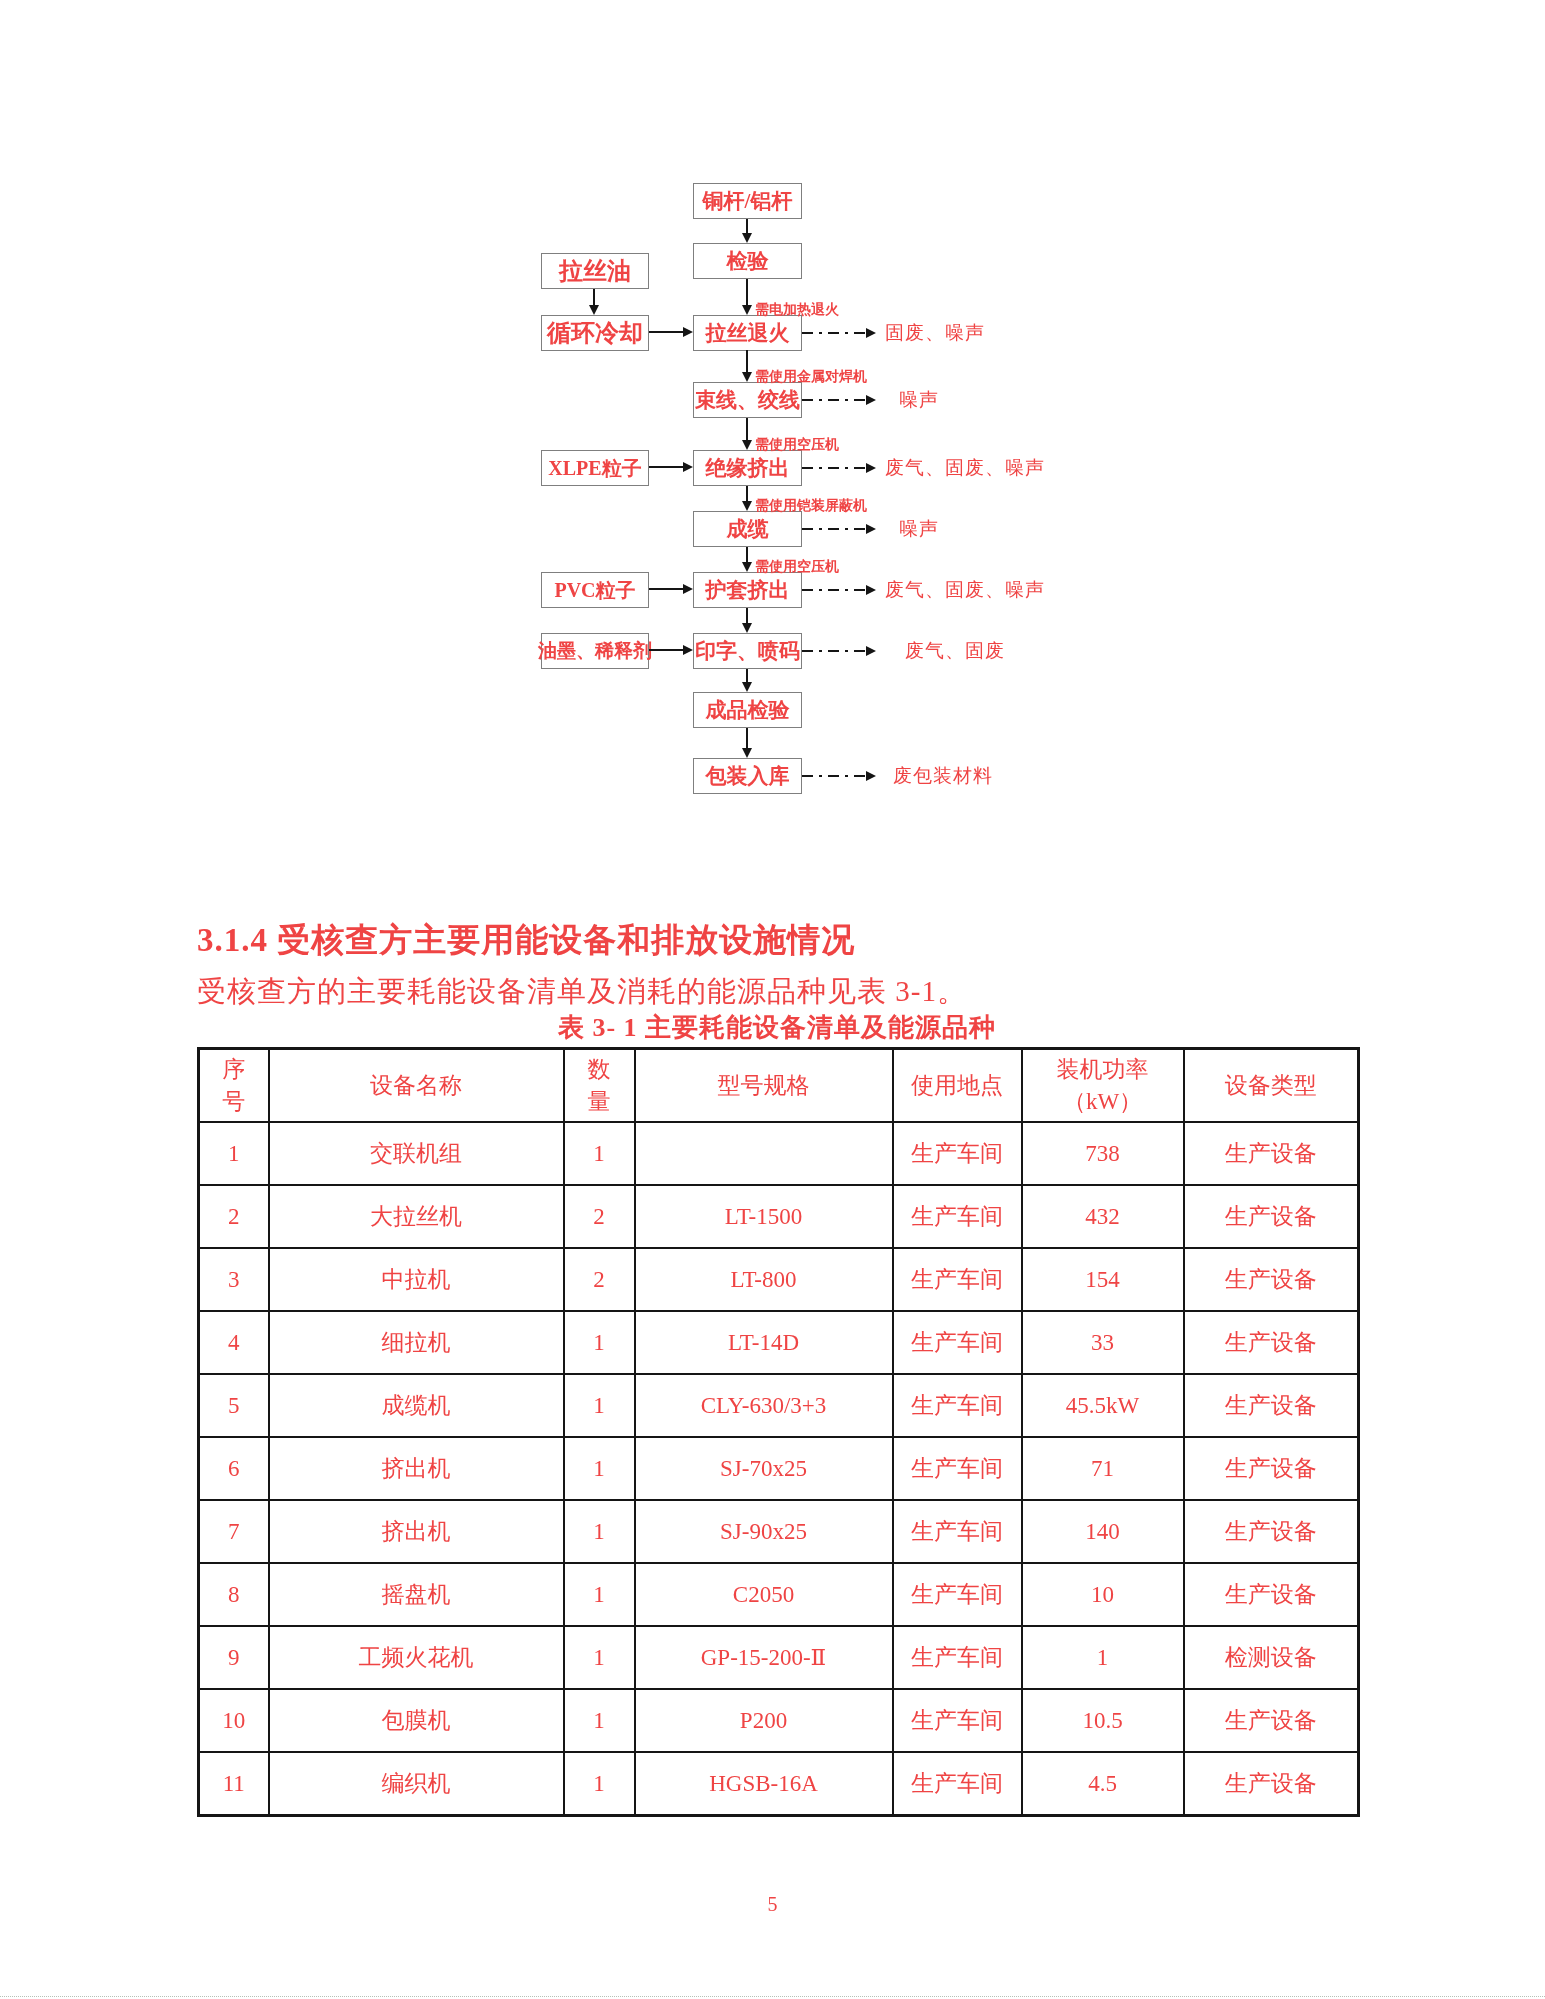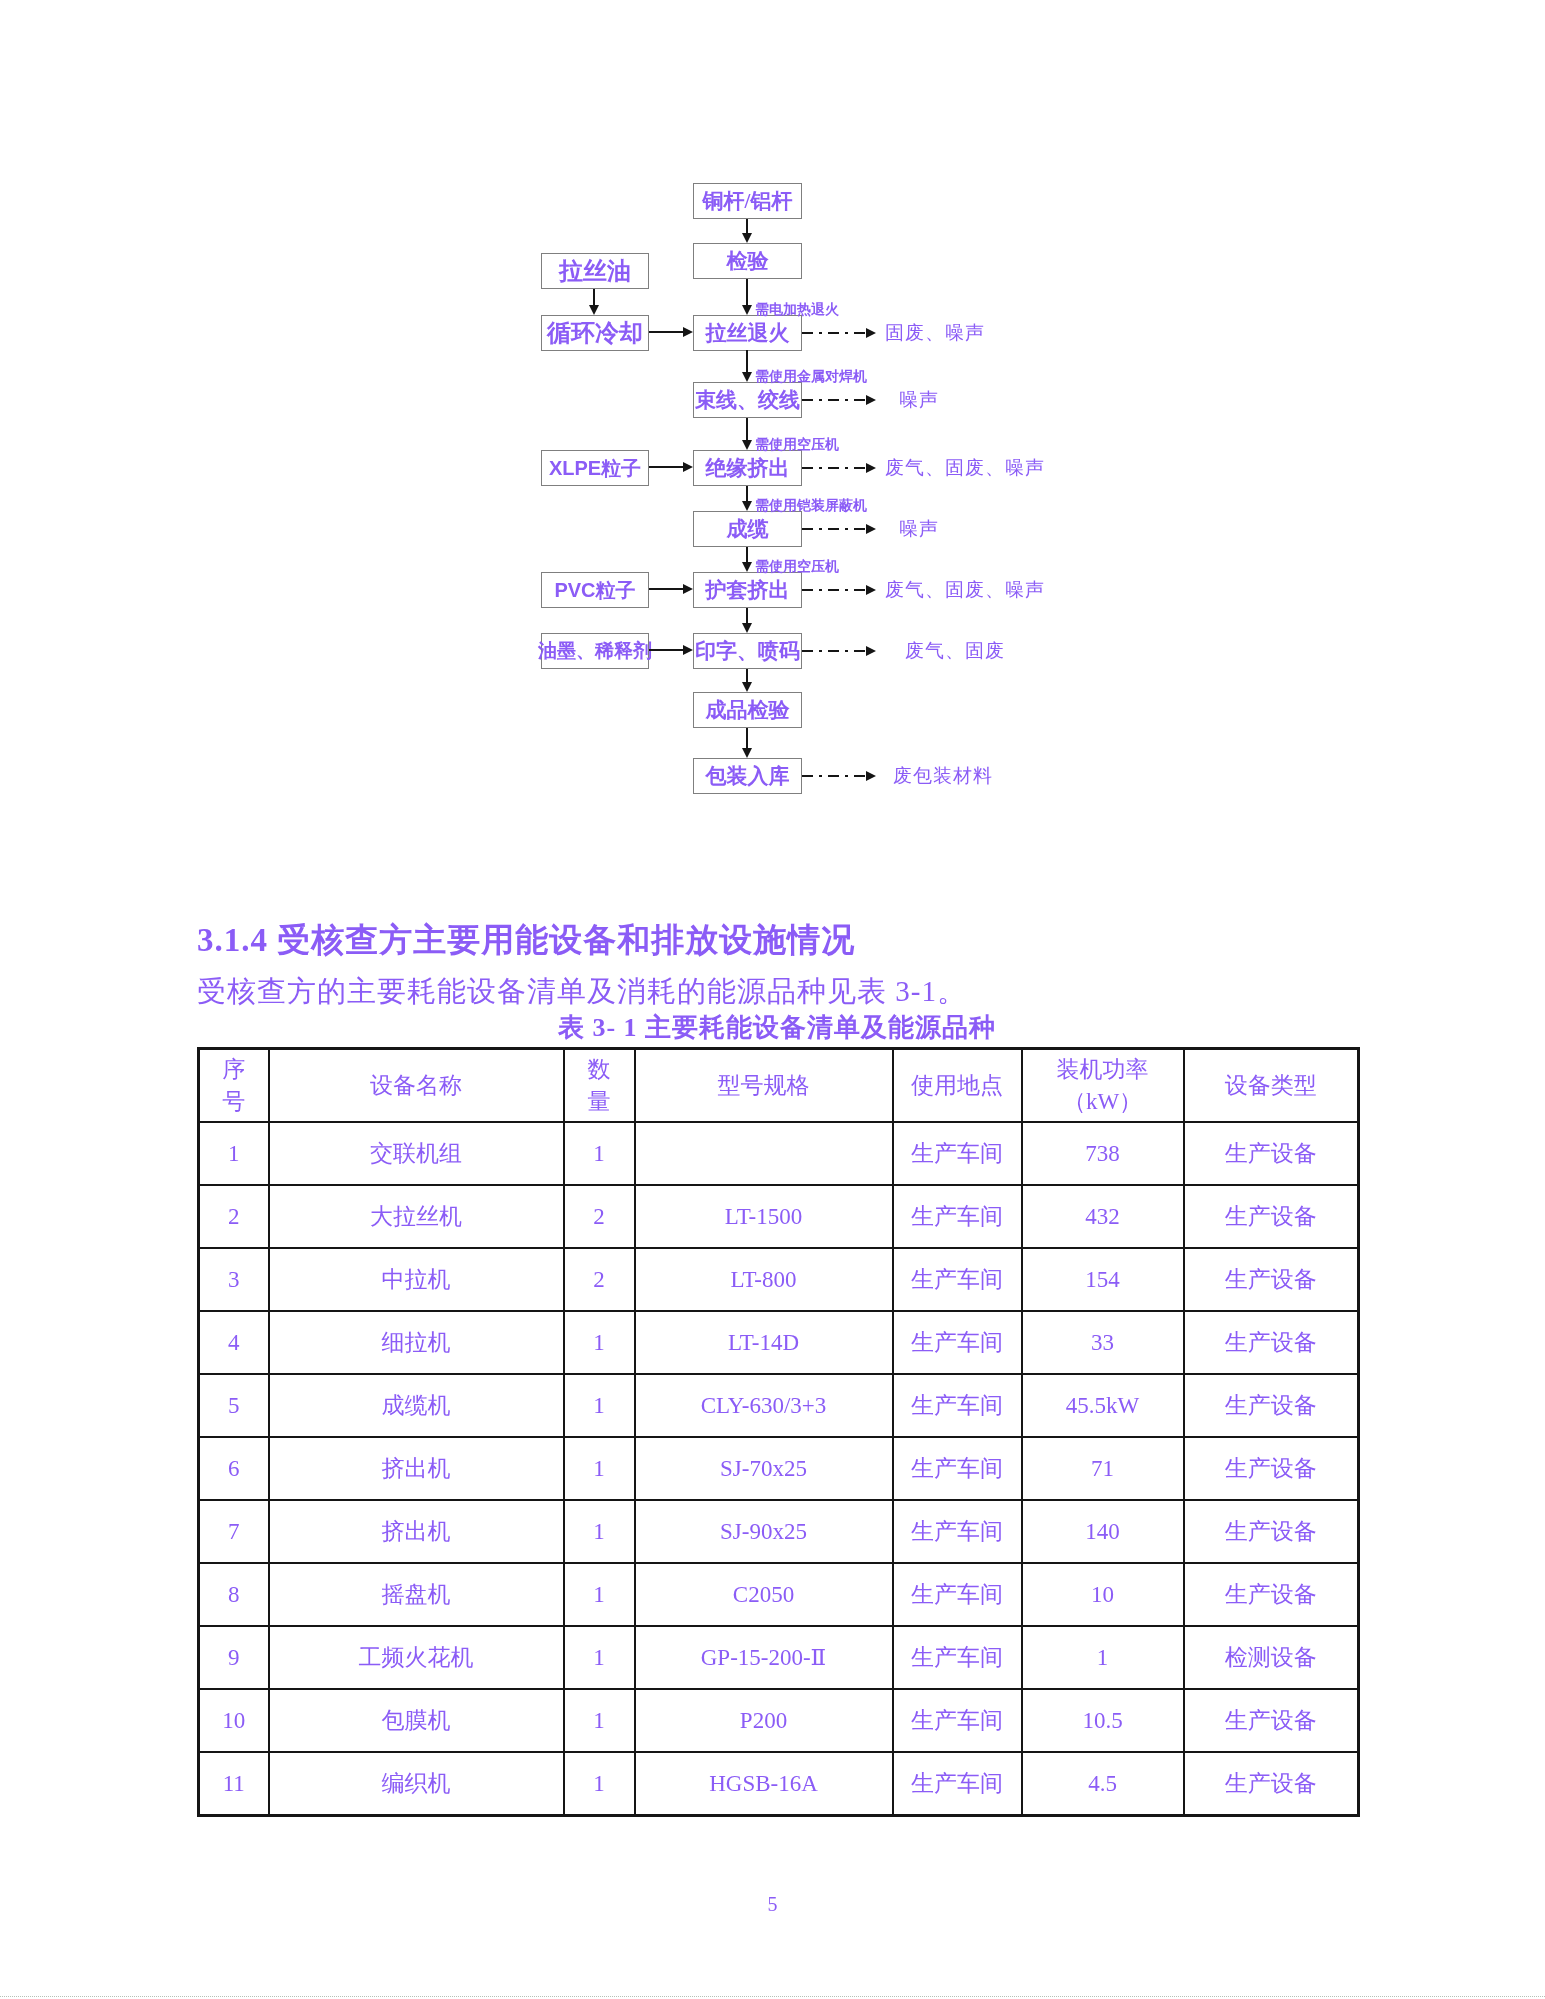--- a/index.html
+++ b/index.html
@@ -2,33 +2,33 @@
 <html><head>
 <meta charset="utf-8">
 <style>
   html,body{margin:0;padding:0;background:#ffffff;}
   .page{
     position:relative;
     width:1545px;height:1999px;
     background:#ffffff;
     overflow:hidden;
     font-family:"Liberation Serif","DejaVu Serif",serif;
-    color:#8b5cf6;
+    color:#ef4444;
   }
   
   .fbox{
     position:absolute;box-sizing:border-box;
     border:1px solid #7f7f7f;background:#fff;
     display:flex;align-items:center;justify-content:center;
     white-space:nowrap;
     font:600 21px "Liberation Serif","DejaVu Serif",serif;
     width:109px;height:36px;left:693px;
   }
   .fbox.input{left:541px;width:108px;font-size:24px;}
-  .fbox.sans{font-family:Liberation Sans, sans-serif;font-weight:700;font-size:20px;}
+  .fbox.sans{font-family:Liberation Serif, serif;font-weight:700;font-size:20px;}
   .fbox.tight{font-size:19px;}
   .vl{position:absolute;width:2px;background:#151515;}
   .hl{position:absolute;height:2px;background:#151515;}
   .dash{
     position:absolute;height:2px;left:802px;width:64px;
     background:repeating-linear-gradient(90deg,#151515 0 11px,transparent 11px 17px,#151515 17px 20px,transparent 20px 26px);
   }
   .ah-d{position:absolute;width:0;height:0;border-left:5px solid transparent;border-right:5px solid transparent;border-top:10px solid #151515;}
   .ah-r{position:absolute;width:0;height:0;border-top:5px solid transparent;border-bottom:5px solid transparent;border-left:10px solid #151515;}
   .note{position:absolute;left:755px;font:600 14px "Liberation Serif","DejaVu Serif",serif;white-space:nowrap;}

